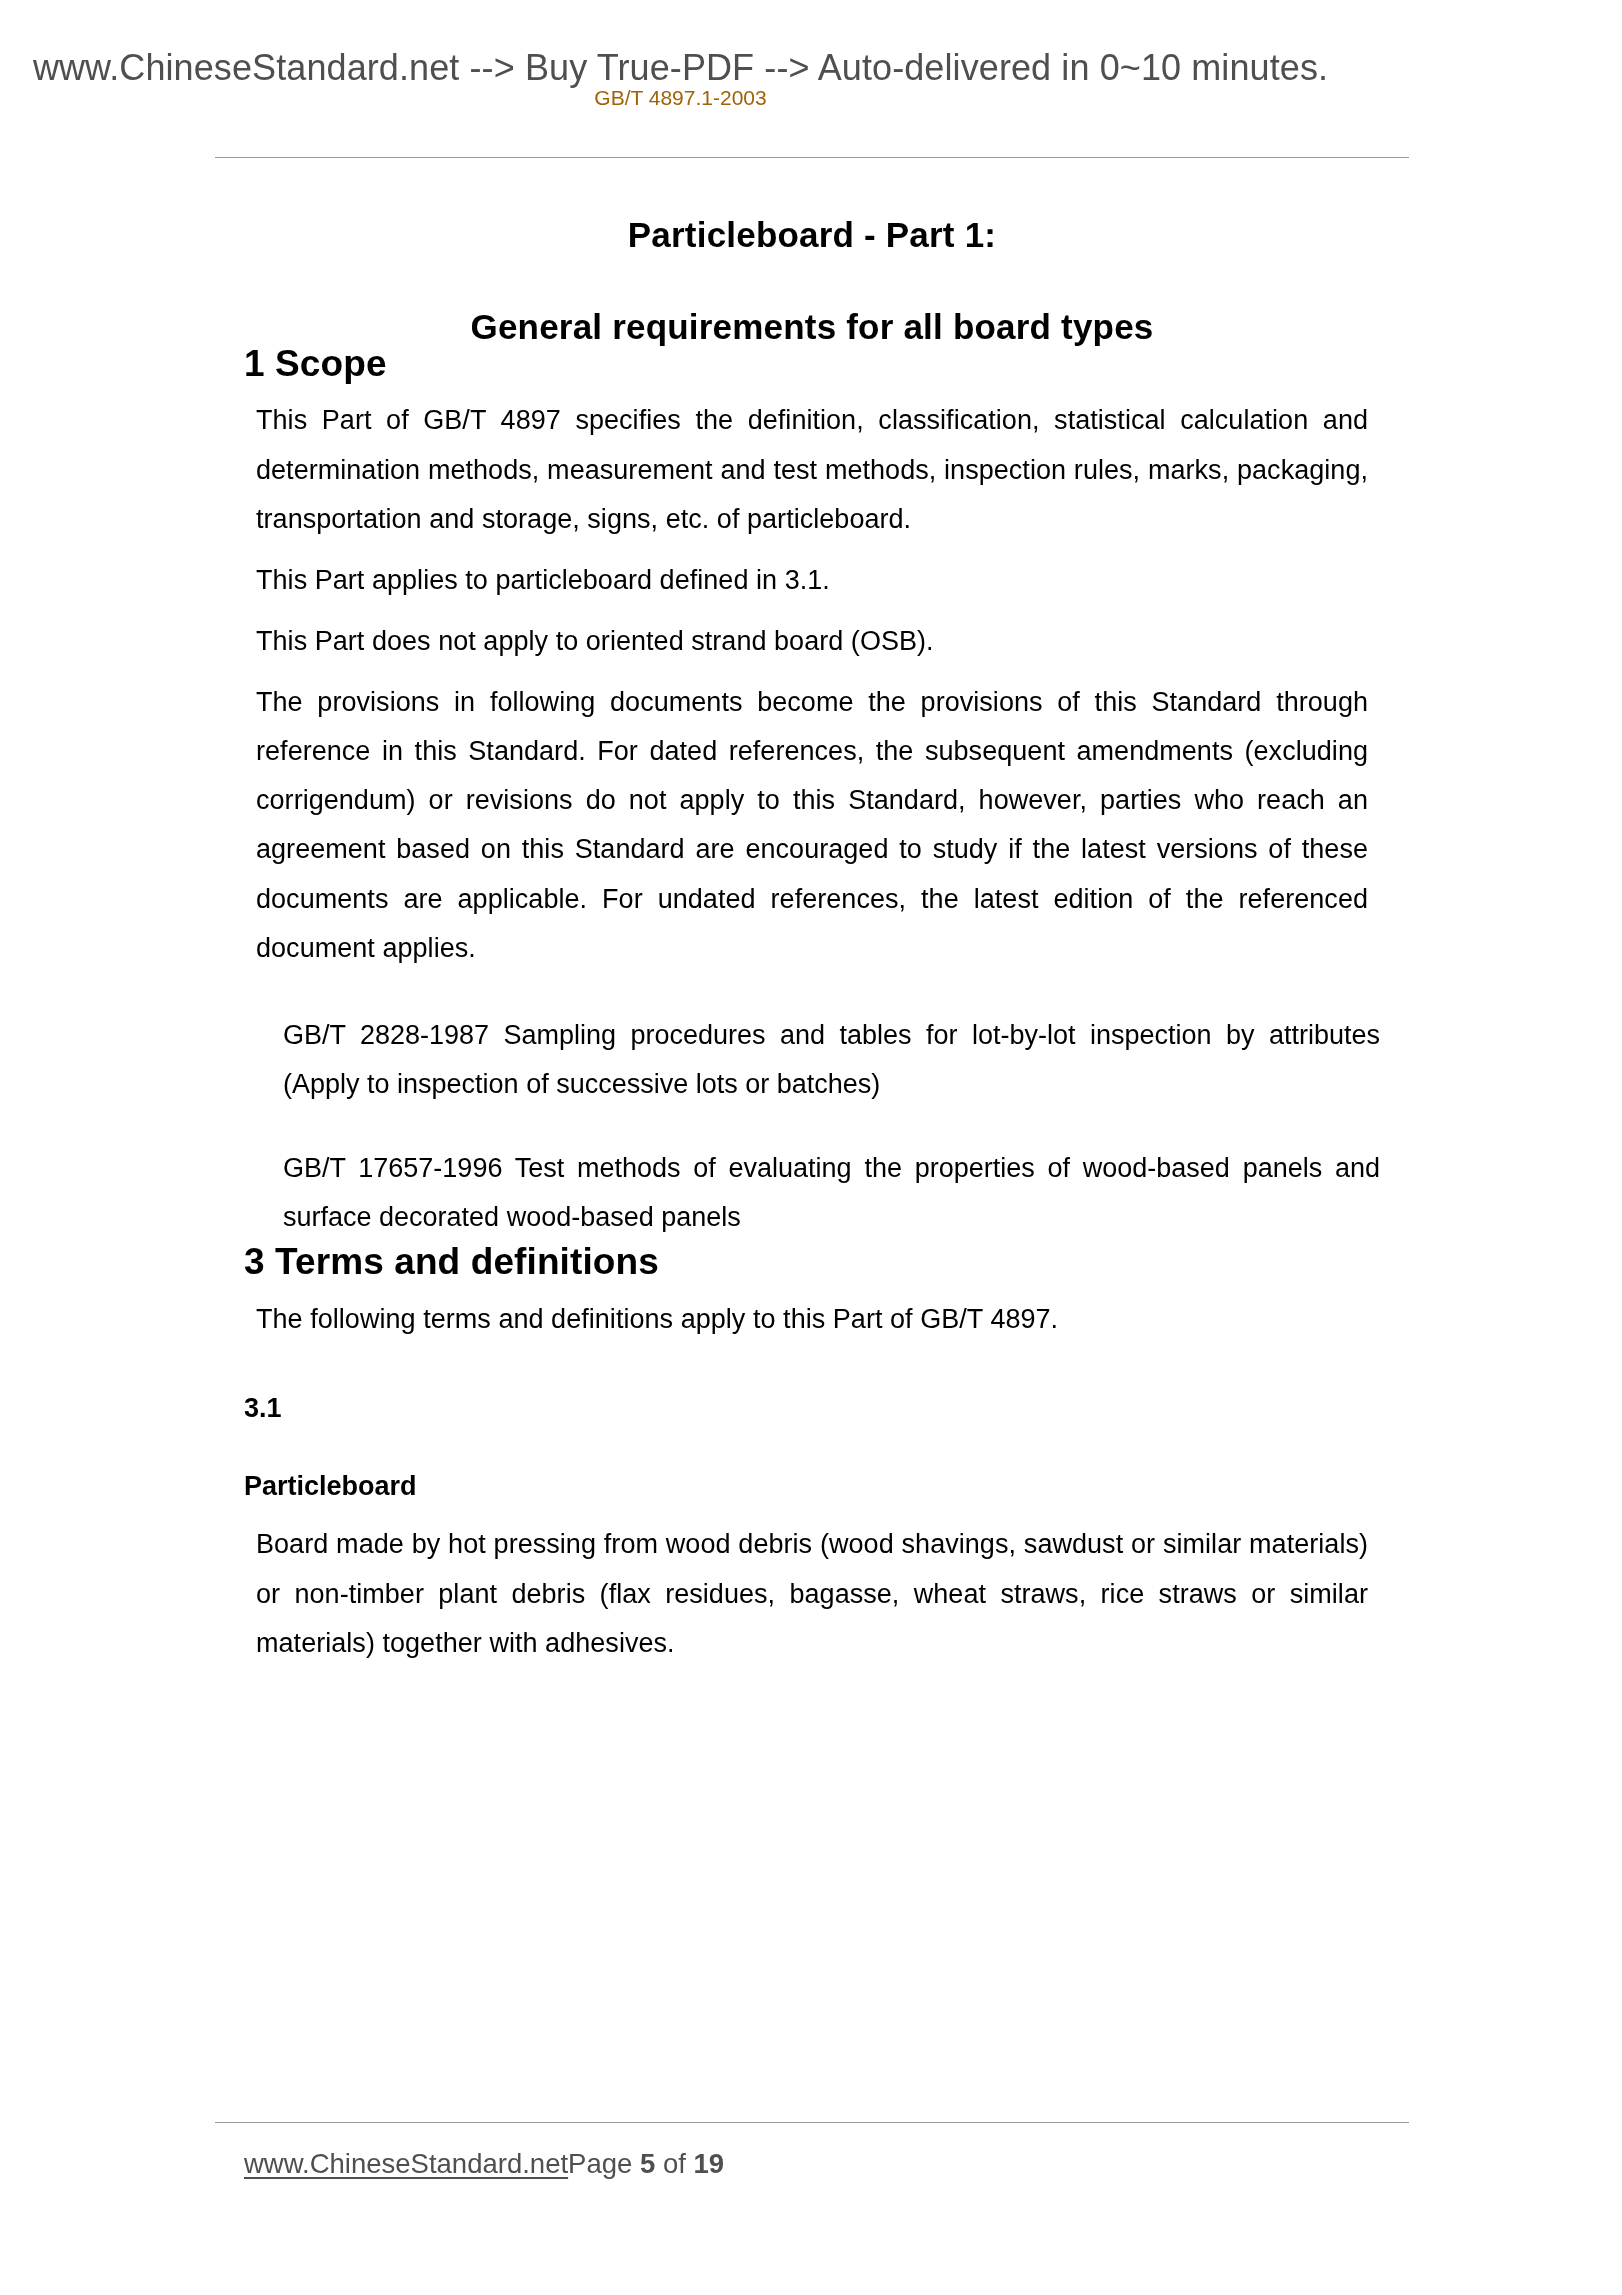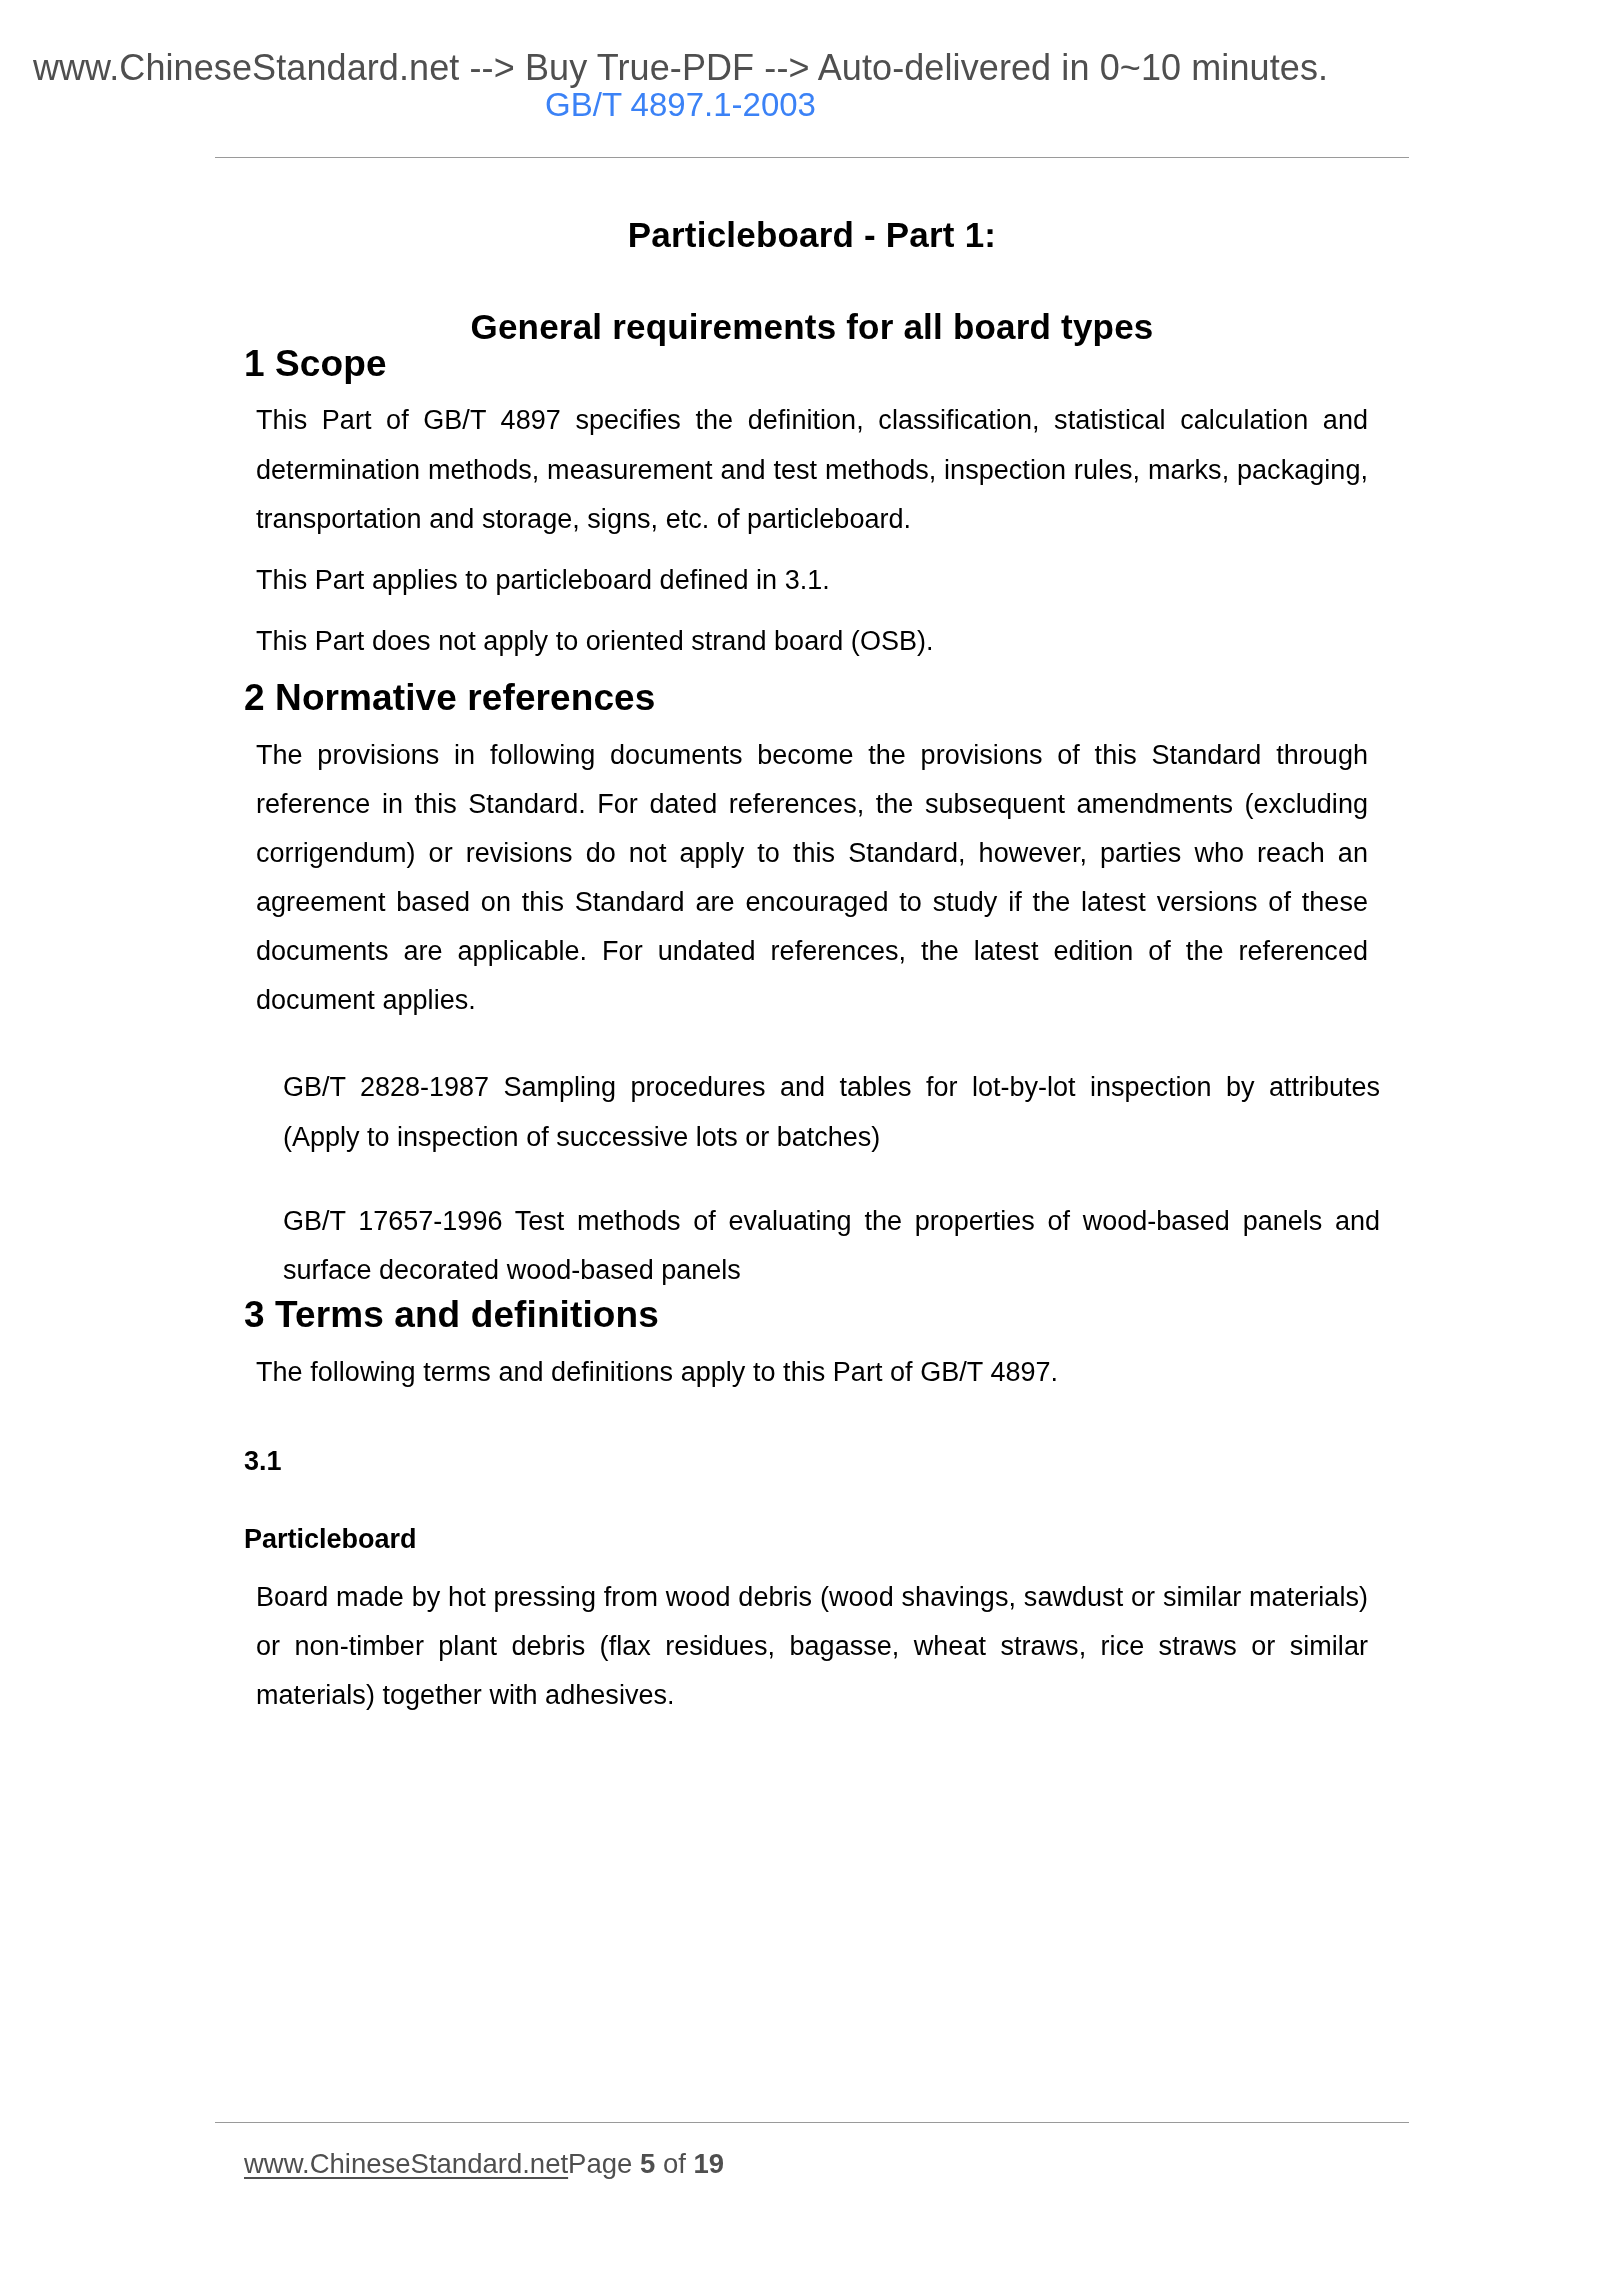--- a/index.html
+++ b/index.html
@@ -29,22 +29,22 @@
     text-align: center;
   }
   .header-promo {
     color: #4f4f4f;
     font-size: 36px;
     line-height: 1.14;
     letter-spacing: 0.1px;
     white-space: nowrap;
   }
   .header-stdno {
-    color: #3b82f6;
-    font-size: 33px;
+    color: #a16207;
+    font-size: 21px;
     line-height: 1.14;
     margin-top: -1.7px;
     white-space: nowrap;
   }
   .header-rule {
     position: absolute;
     left: 215px;
     top: 157px;
     width: 1194px;
     height: 0;
@@ -168,21 +168,20 @@
     <div class="doc-title line2">General requirements for all board types</div>
 
     <h2 class="section-heading h-scope">1 Scope</h2>
 
     <p class="body-par p-scope1">This Part of GB/T 4897 specifies the definition, classification, statistical calculation and determination methods, measurement and test methods, inspection rules, marks, packaging, transportation and storage, signs, etc. of particleboard.</p>
 
     <p class="body-par nojust p-scope2">This Part applies to particleboard defined in 3.1.</p>
 
     <p class="body-par nojust p-scope3">This Part does not apply to oriented strand board (OSB).</p>
 
-    <h2 class="section-heading h-normative">2 Normative references</h2>
 
     <p class="body-par p-norm1">The provisions in following documents become the provisions of this Standard through reference in this Standard. For dated references, the subsequent amendments (excluding corrigendum) or revisions do not apply to this Standard, however, parties who reach an agreement based on this Standard are encouraged to study if the latest versions of these documents are applicable. For undated references, the latest edition of the referenced document applies.</p>
 
     <p class="ref-item ref-1">GB/T 2828-1987    Sampling procedures and tables for lot-by-lot inspection by attributes (Apply to inspection of successive lots or batches)</p>
 
     <p class="ref-item ref-2">GB/T 17657-1996    Test methods of evaluating the properties of wood-based panels and surface decorated wood-based panels</p>
 
     <h2 class="section-heading h-terms">3 Terms and definitions</h2>
 
     <p class="body-par nojust p-terms1">The following terms and definitions apply to this Part of GB/T 4897.</p>

